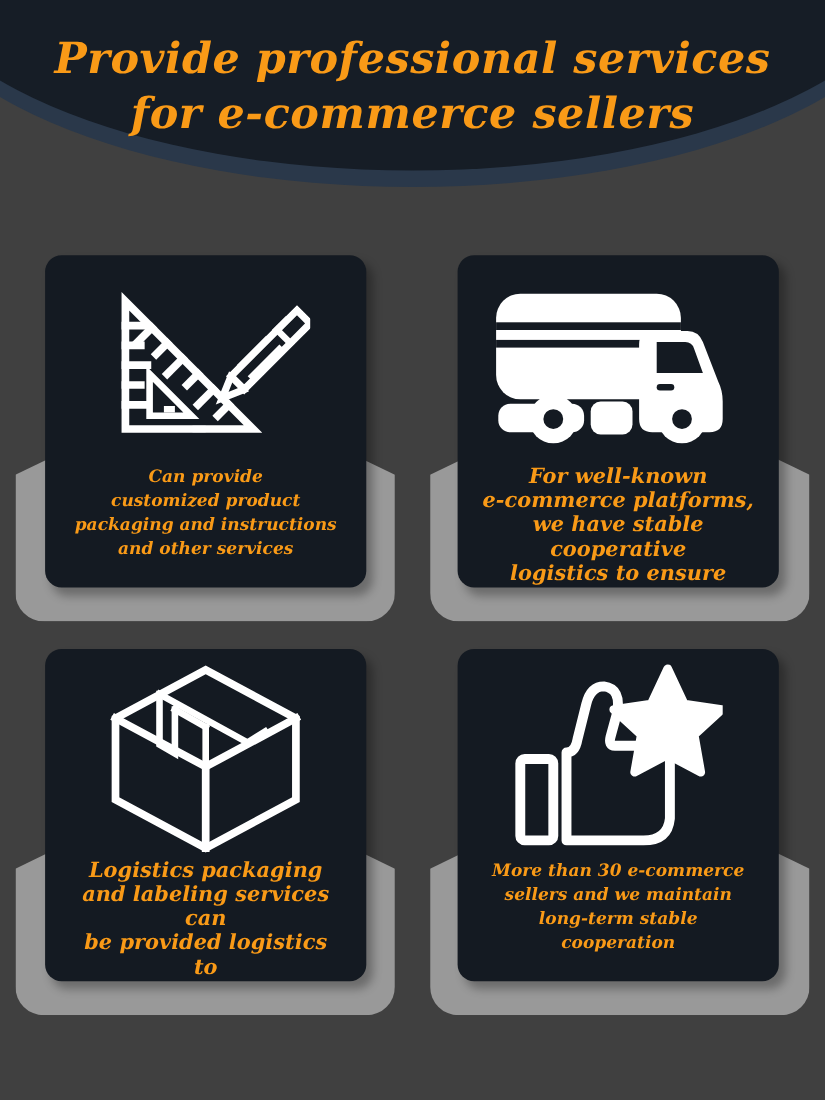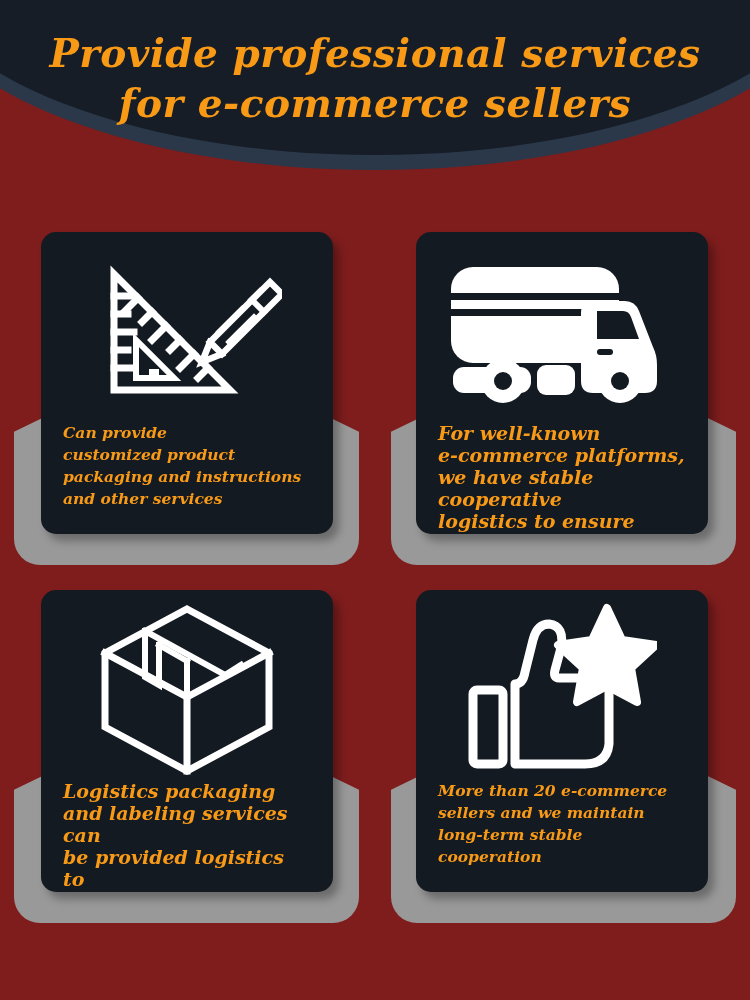--- a/index.html
+++ b/index.html
@@ -9,21 +9,21 @@
     height: 1000px;
     background: #ffffff;
     font-family: "Liberation Serif", "DejaVu Serif", serif;
     overflow: hidden;
   }
 
   .poster {
     position: relative;
     width: 750px;
     height: 1000px;
-    background: #7f1d1d;
+    background: #404040;
     overflow: hidden;
   }
 
   
   .header {
     position: absolute;
     left: 0;
     top: 0;
     width: 750px;
     height: 215px;
@@ -128,21 +128,21 @@
   }
   .icon-wrap svg { display: block; }
 
   .card-text {
     color: #f99a17;
     font-family: "DejaVu Serif", "Liberation Serif", serif;
     font-weight: bold;
     font-style: italic;
     font-size: 15.5px;
     line-height: 22px;
-    text-align: left;
+    text-align: center;
     white-space: pre-line;
     padding: 0 22px;
     width: 100%;
   }
 
   
   .card.t-small .card-text { font-size: 19px; }
 </style>
 </head>
 <body>
@@ -277,20 +277,20 @@
                      L91 47 L125 42 Z" fill="#ffffff" stroke="#ffffff" stroke-width="8"></path>
 
             <path d="M48 86 L48 166 L118 166 Q140 166 142 146 L142 92
                      Q142 80 128 80 L92 80
                      Q86 80 88 72 L94 50
                      Q98 28 82 26 Q70 26 66 42 L58 74 Q56 86 48 86 Z"></path>
 
             <rect x="6" y="92" width="30" height="74" rx="4"></rect>
           </svg>
         </div>
-        <div class="card-text">More than 20 e-commerce
+        <div class="card-text">More than 30 e-commerce
 sellers and we maintain
 long-term stable cooperation</div>
       </div>
     </div>
 
   </div>
 </div>
 
 </body></html>

